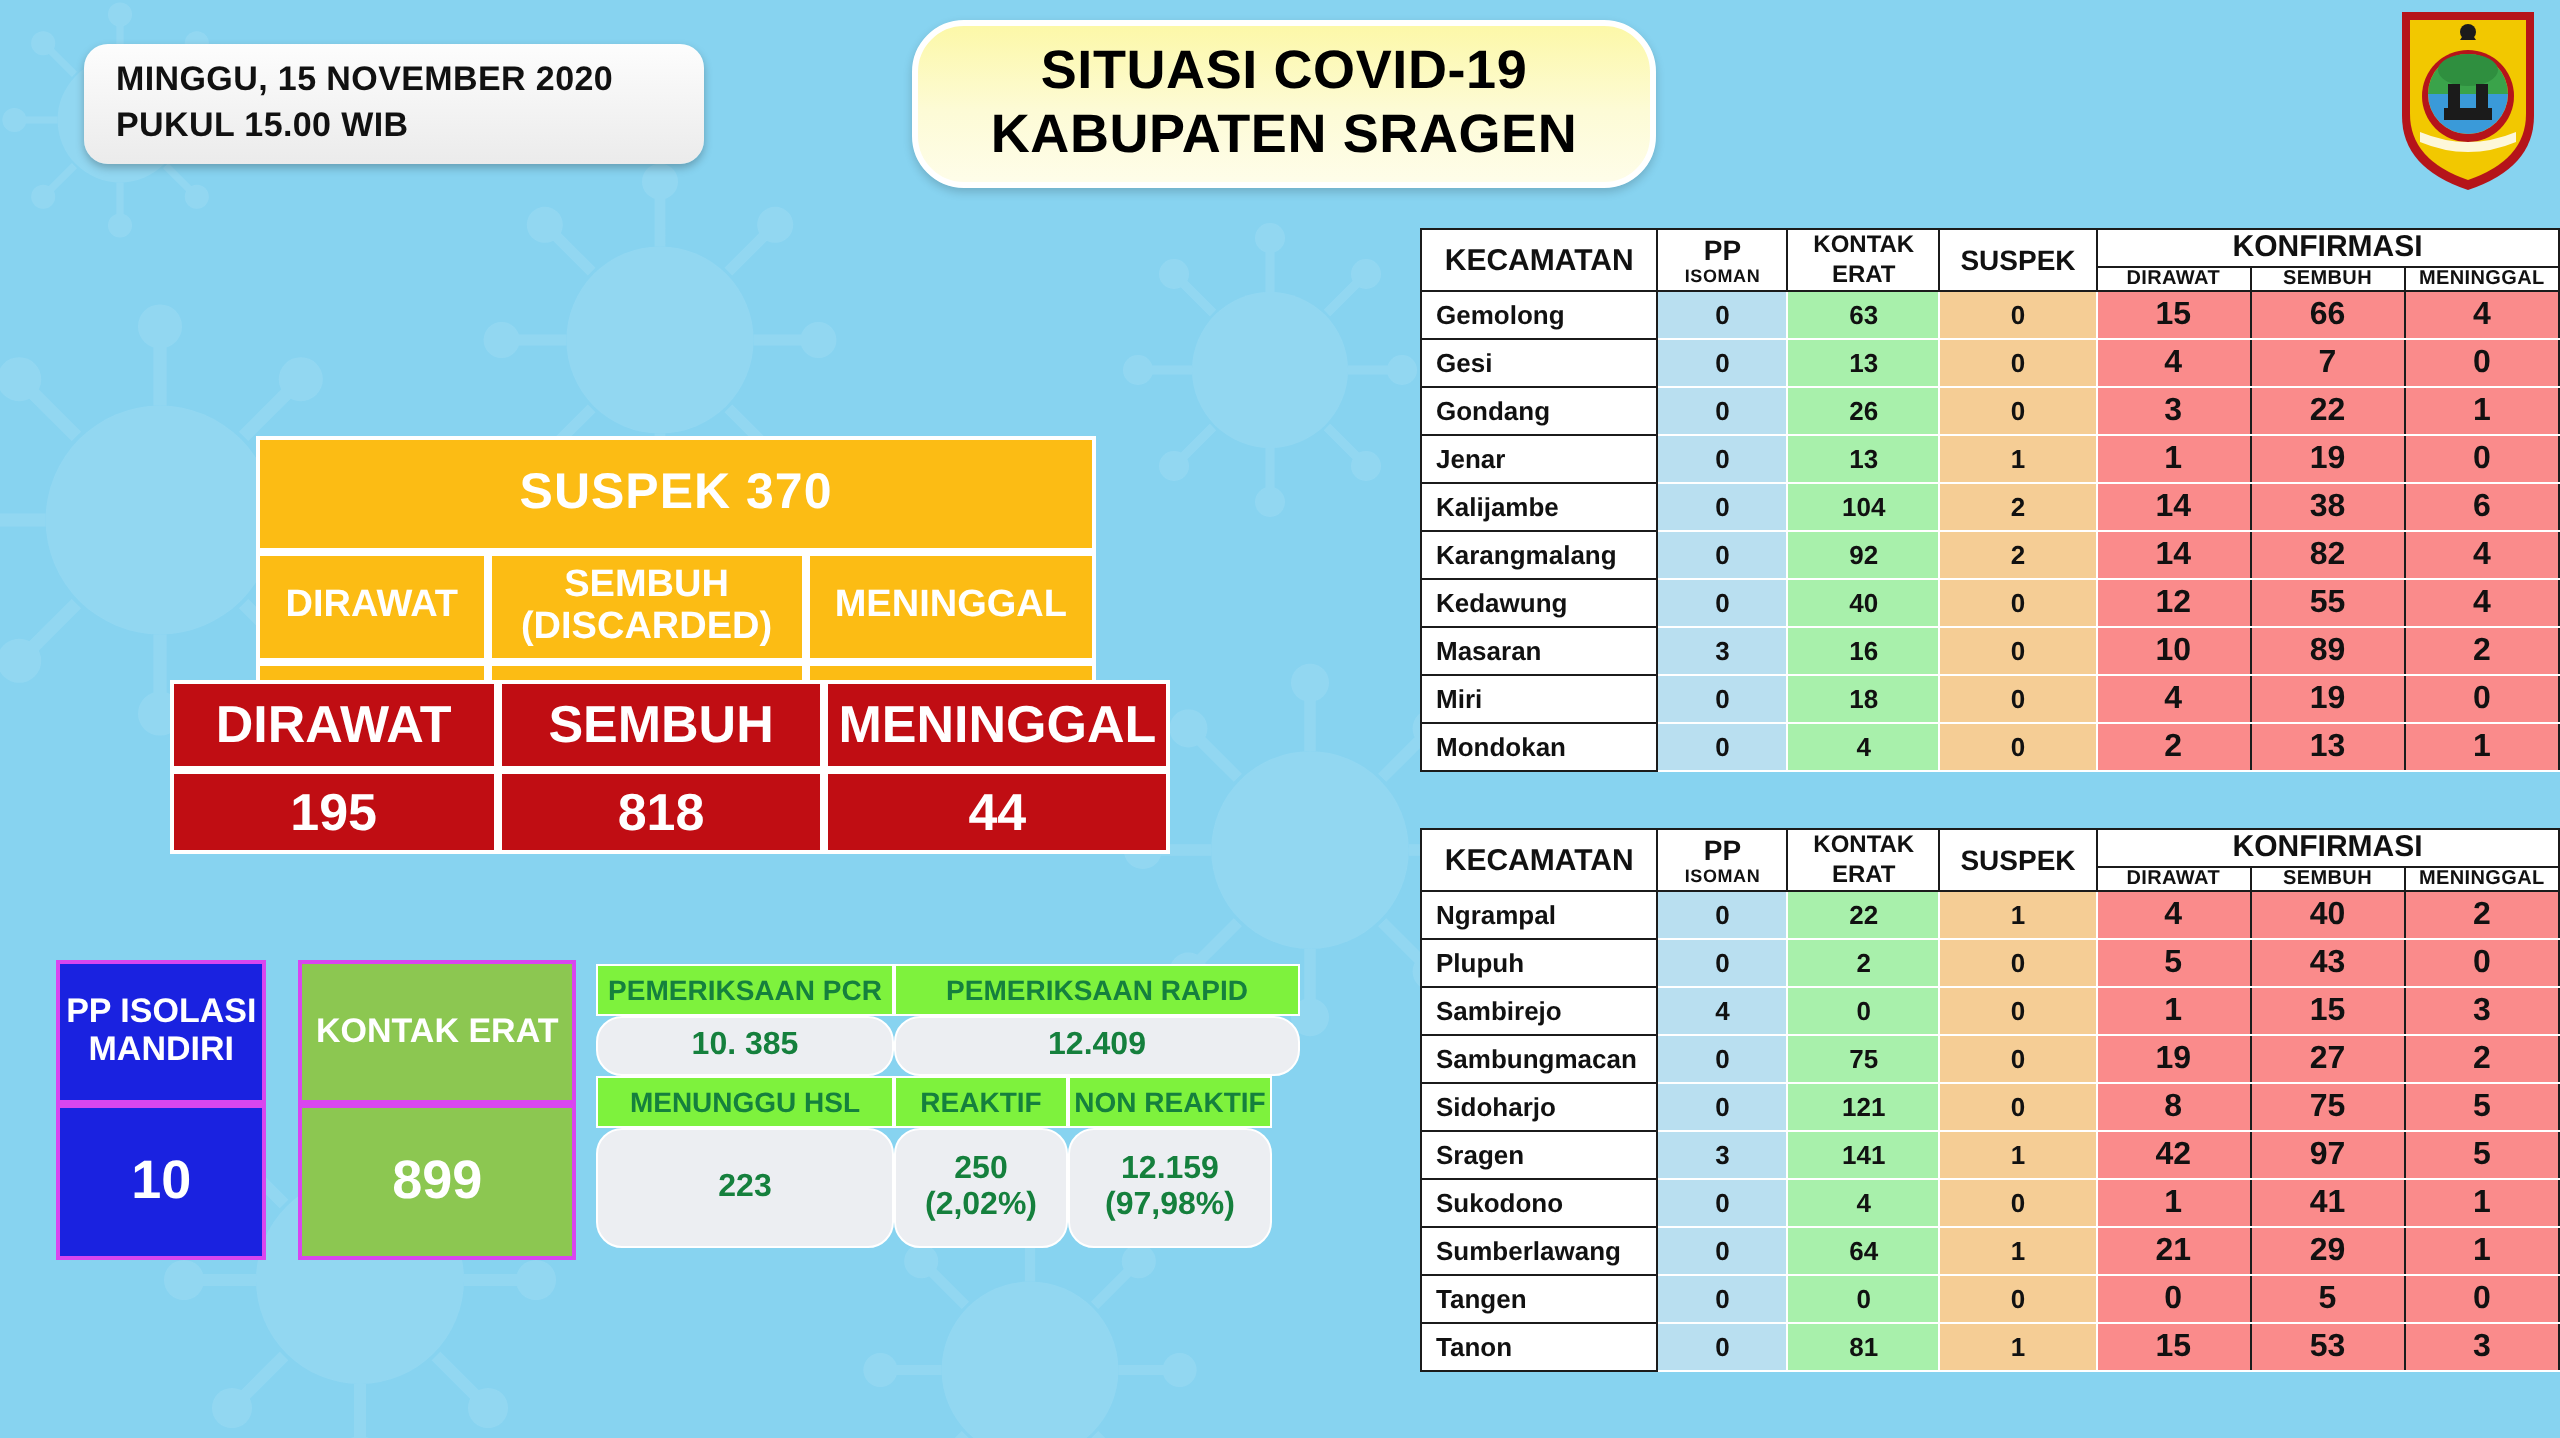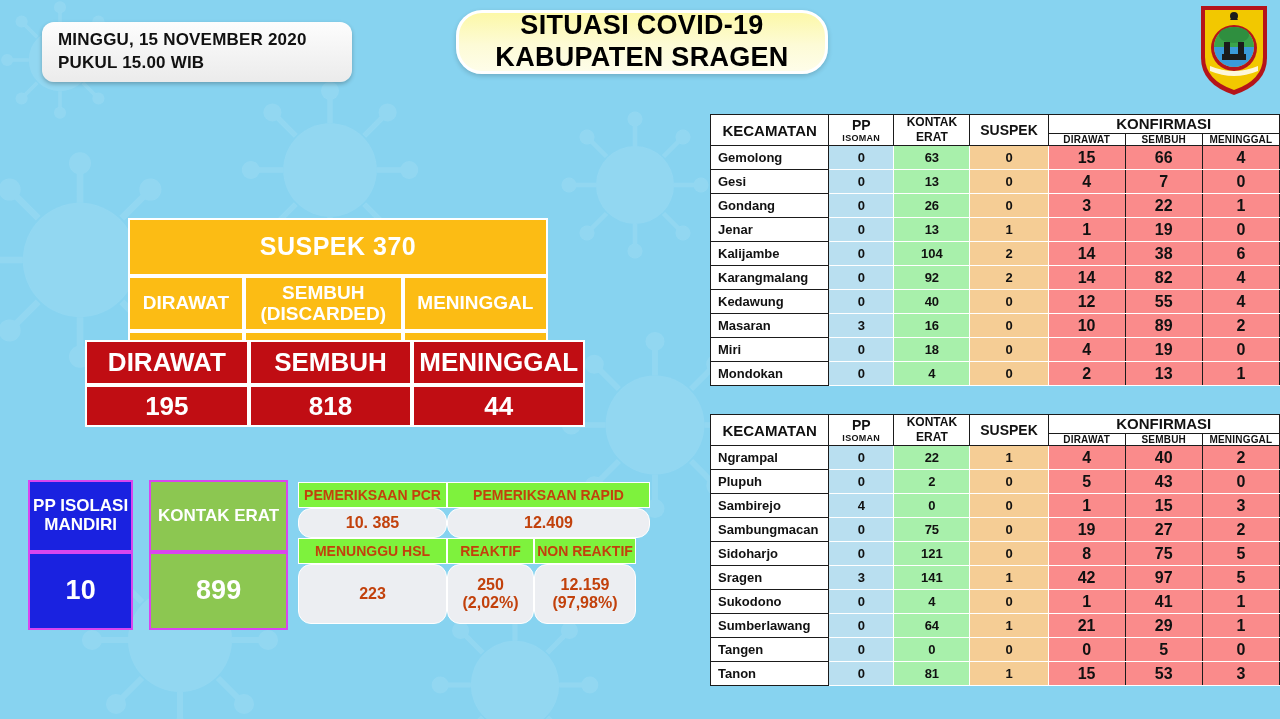--- a/index.html
+++ b/index.html
@@ -26,21 +26,21 @@
     padding-left: 16px;
   }
   #date-badge div {
     font-size: 17px; font-weight: bold; color: #111; letter-spacing: .2px;
     line-height: 1.35;
   }
 
   
   #title-banner {
     position: absolute; left: 456px; top: 10px;
-    width: 372px; height: 64px;
+    width: 372px; height: 84px;
     background: linear-gradient(180deg,#fcf8a8 0%,#fdfbd6 55%,#fefde9 100%);
     border: 3px solid #ffffff;
     border-radius: 26px;
     box-shadow: 0 2px 5px rgba(0,0,0,.18);
     display: flex; flex-direction: column; justify-content: center; align-items: center;
   }
   #title-banner div {
     font-size: 27px; font-weight: bold; color: #000; line-height: 1.18;
     text-align: center; letter-spacing: .3px;
   }
@@ -79,21 +79,21 @@
   .green-cell { background: #8cc751; }
   .ppc1 { width: 119px; } .ppc2 { width: 157px; }
   #pp-panel .hdr { height: 72px; font-size: 17px; flex-direction: column; }
   #pp-panel .val { height: 78px; font-size: 27px; }
 
   
   #pcr-panel { position: absolute; left: 298px; top: 482px; width: 352px; }
   #pcr-panel .prow { display: flex; }
   #pcr-panel .cell {
     display: flex; align-items: center; justify-content: center; text-align: center;
-    font-weight: bold; color: #c2410c; border: 1px solid #ffffff; line-height: 1.15;
+    font-weight: bold; color: #15803d; border: 1px solid #ffffff; line-height: 1.15;
   }
   .lime { background: #7ef23d; }
   .pale { background: #eceef2; border-radius: 13px; }
   .pc-a { width: 149px; } .pc-b { width: 203px; }
   .pc-b1 { width: 87px; } .pc-b2 { width: 102px; }
   .pcr-h { height: 26px; font-size: 14px; }
   .pcr-v { height: 30px; font-size: 16px; }
   .pcr-v2 { height: 60px; font-size: 16px; }
 
   

